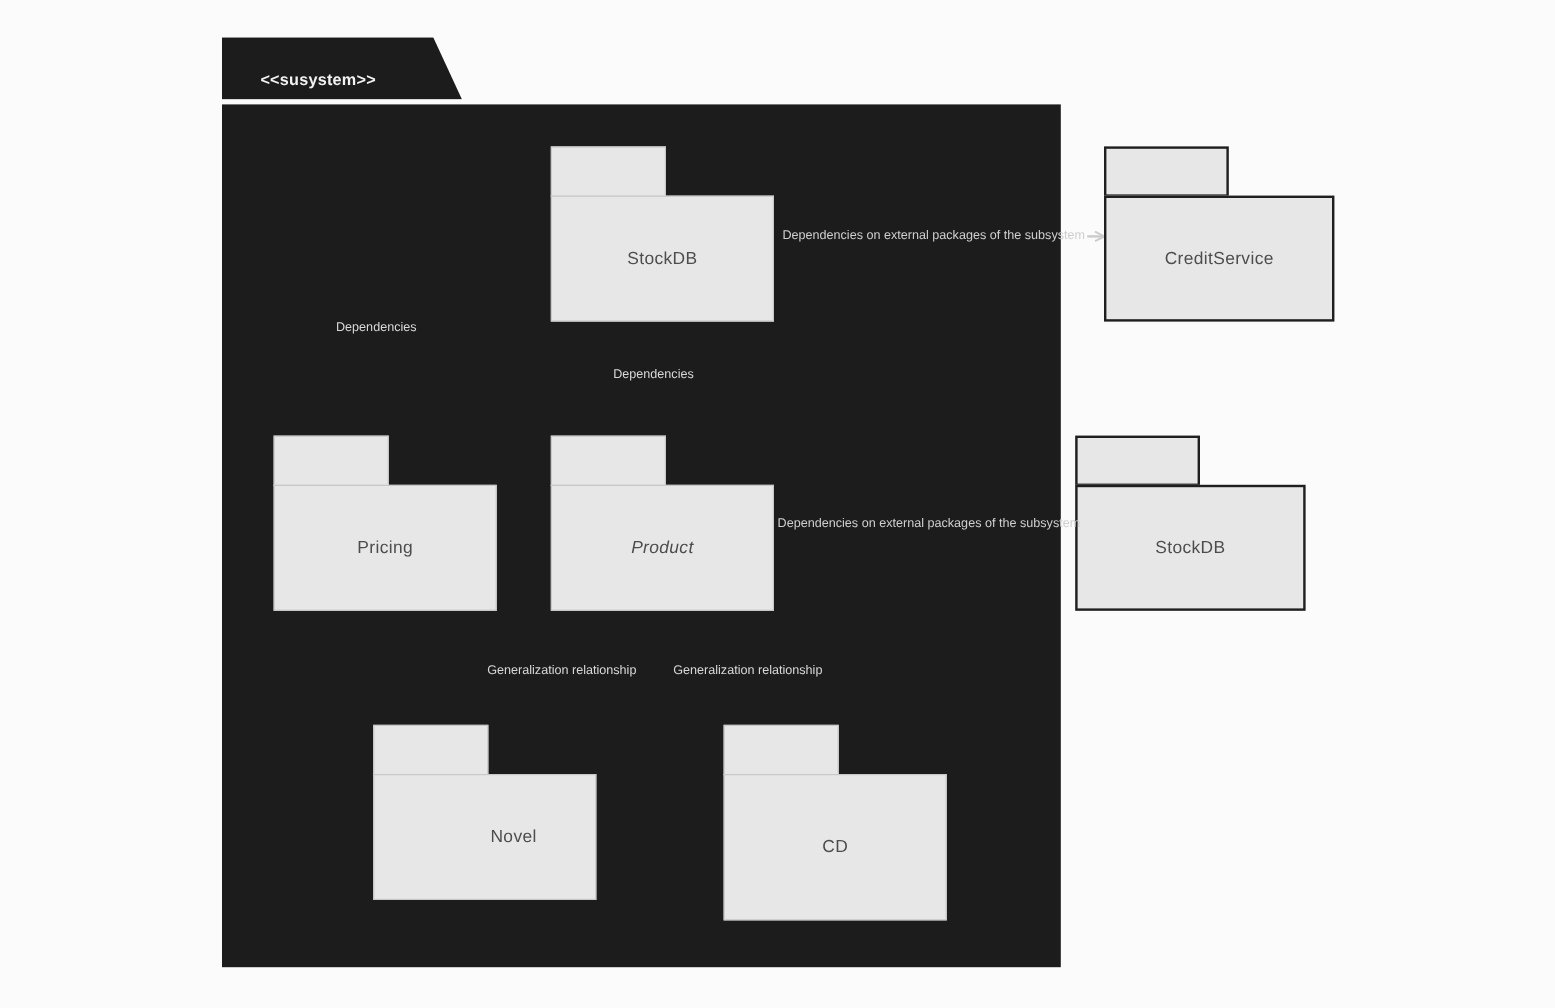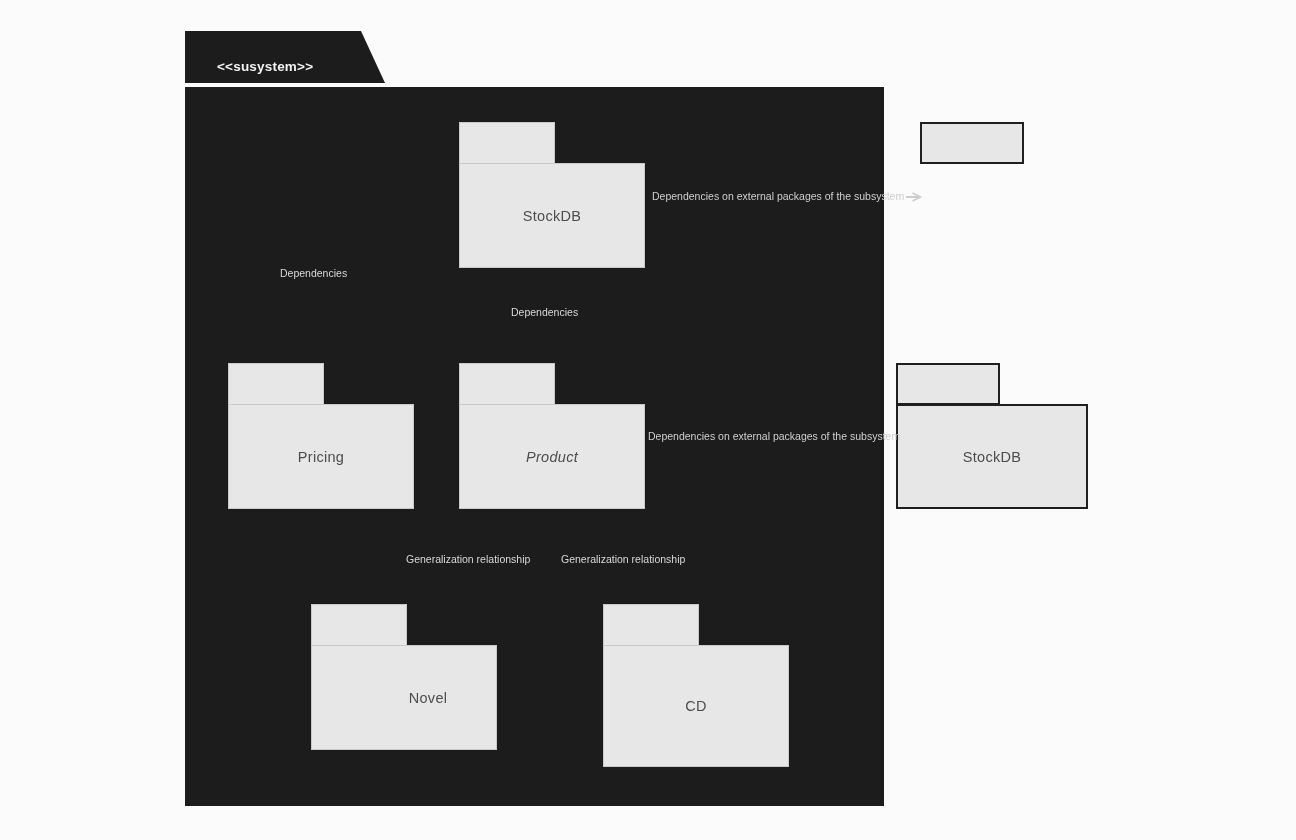--- a/index.html
+++ b/index.html
@@ -204,20 +204,23 @@
 
   <div class="pkg internal" style="left:603px; top:604px; width:186px; height:146px; pointer-events:auto;">
     <div class="pkg-tab" style="width:96px; height:42px;"></div>
     <div class="pkg-body" style="top:41px; width:186px; height:122px;">
       <span class="pkg-label">CD</span>
     </div>
   </div>
 
   <div class="pkg external" style="left:920px; top:122px; width:192px; height:146px; pointer-events:auto;">
     <div class="pkg-tab" style="width:104px; height:42px;"></div>
+    <div class="pkg-body" style="top:41px; width:192px; height:105px;">
+      <span class="pkg-label">CreditService</span>
+    </div>
   </div>
 
   <div class="pkg external" style="left:896px; top:363px; width:192px; height:146px; pointer-events:auto;">
     <div class="pkg-tab" style="width:104px; height:42px;"></div>
     <div class="pkg-body" style="top:41px; width:192px; height:105px;">
       <span class="pkg-label">StockDB</span>
     </div>
   </div>
 </div>
 

